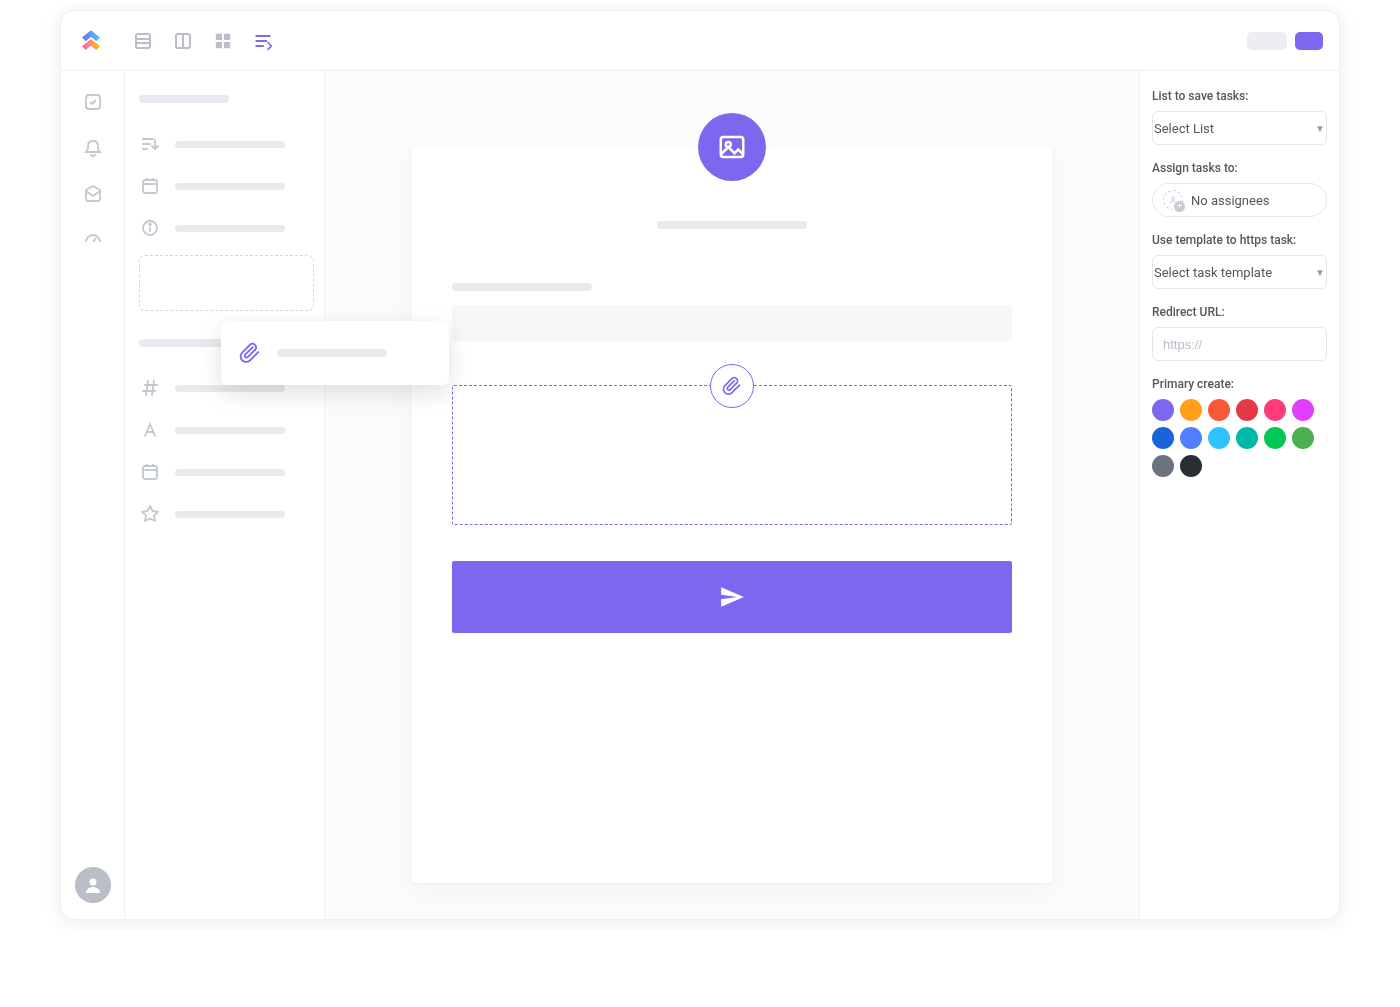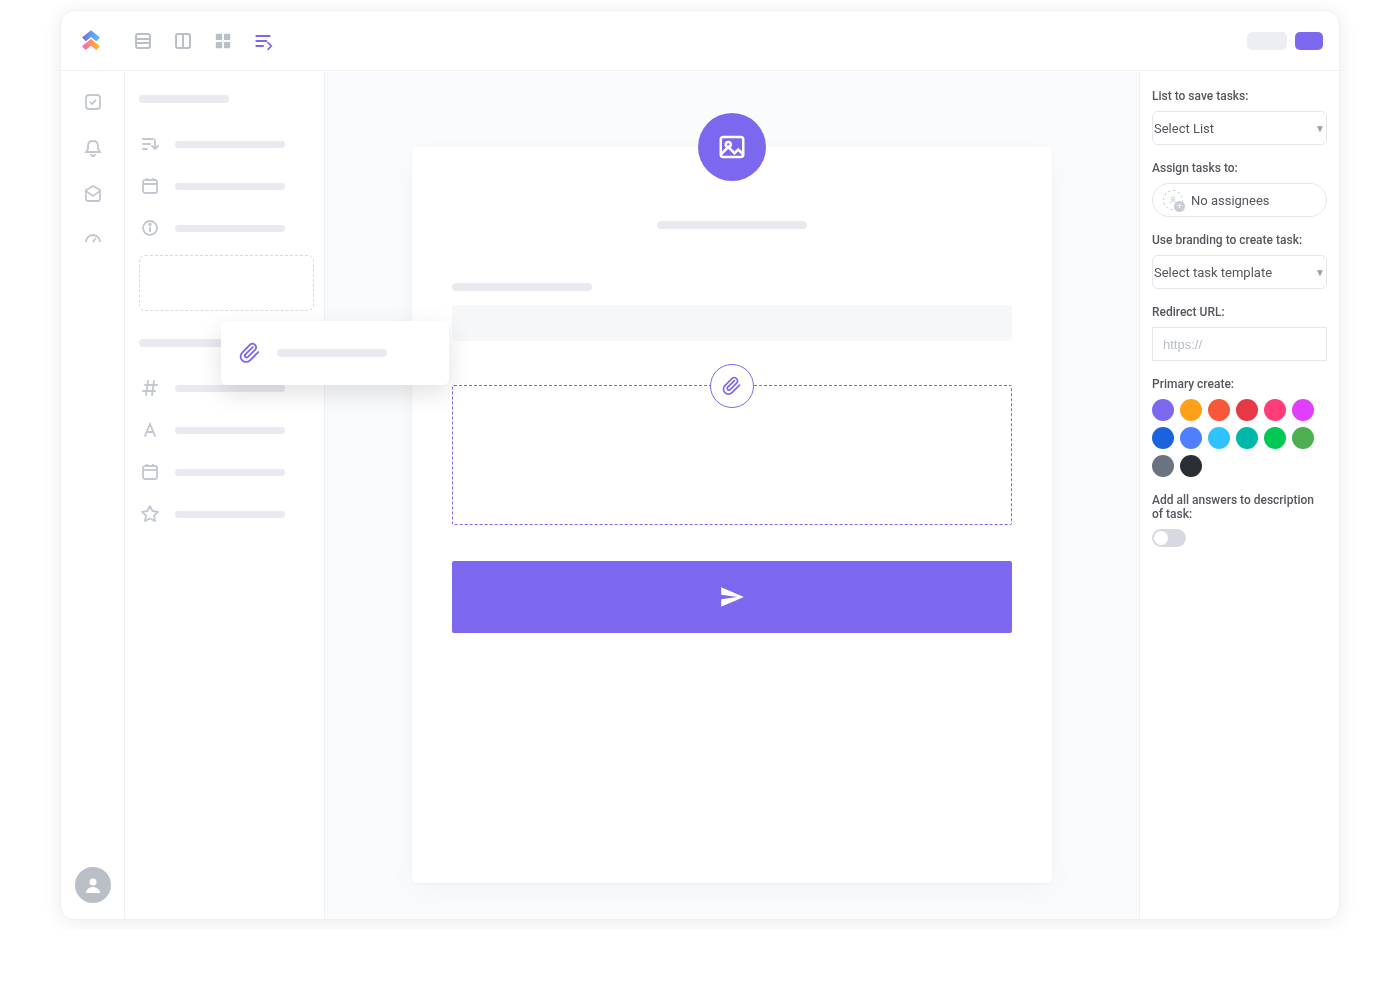--- a/index.html
+++ b/index.html
@@ -36,21 +36,21 @@
 .attach-zone { margin-top:44px; border: 1.5px dashed #7b68ee; border-radius:2px; height:140px; position:relative;}
 .attach-badge { width:44px; height:44px; border-radius:50%; border:1.5px solid #7b68ee; background:#fff; display:flex; align-items:center; justify-content:center; color:#7b68ee; position:absolute; top:-22px; left:50%; transform:translateX(-50%);}
 .submit-btn { margin-top:36px; height:72px; background:#7b68ee; border-radius:2px; display:flex; align-items:center; justify-content:center; color:#fff; cursor:pointer;}
 .settings { width: 200px; border-left: 1px solid #eef0f3; padding: 18px 12px; display:flex; flex-direction:column; gap: 16px; overflow:auto;}
 .s-label { font-size: 12px; color:#54575d; font-weight:500; }
 .s-select { height:34px; border:1px solid #e4e6eb; border-radius:6px; display:flex; align-items:center; padding:0 1px; font-size:13px; color:#54575d; justify-content:space-between; cursor:pointer;}
 .s-select .chev { color:#9aa0ab; font-size:10px;}
 .s-assignee { height:34px; border:1px solid #e4e6eb; border-radius:18px; display:flex; align-items:center; padding:0 10px; font-size:13px; color:#54575d; gap:8px; cursor:pointer;}
 .s-assignee .aicon { width:20px; height:20px; border:1px dashed #c8ccd4; border-radius:50%; display:flex; align-items:center; justify-content:center; color:#c8ccd4; font-size:11px; position:relative;}
 .s-assignee .aicon::after { content:"+"; position:absolute; bottom:-3px; right:-3px; width:11px; height:11px; border-radius:50%; background:#c8ccd4; color:#fff; font-size:9px; line-height:11px; text-align:center;}
-.s-input { height:34px; border:1px solid #e4e6eb; border-radius:0; padding:0 10px; font-size:13px; color:#54575d; width:100%;}
+.s-input { height:34px; border:1px solid #e4e6eb; border-radius:6px; padding:0 10px; font-size:13px; color:#54575d; width:100%;}
 .s-input::placeholder { color:#b9bec7;}
 .theme-row { display:flex; gap:16px; align-items:center; font-size:13px; color:#54575d;}
 .radio { width:16px; height:16px; border-radius:50%; border:1.5px solid #c8ccd4; display:inline-flex; align-items:center; justify-content:center; cursor:pointer;}
 .radio.on { border-color:#7b68ee;}
 .radio.on::after { content:""; width:8px; height:8px; border-radius:50%; background:#7b68ee;}
 .swatches { display:flex; flex-wrap:wrap; gap:6px;}
 .swatch { width:22px; height:22px; border-radius:50%; cursor:pointer;}
 .toggle { width:34px; height:18px; border-radius:10px; background:#7b68ee; position:relative; cursor:pointer;}
 .toggle::after { content:""; width:14px; height:14px; border-radius:50%; background:#fff; position:absolute; top:2px; right:2px;}
 .toggle.off { background:#d6d9e0;}
@@ -274,21 +274,21 @@
           <span class="aicon">
             <svg width="10" height="10" viewBox="0 0 20 20" fill="none" stroke="currentColor" stroke-width="2">
                 <circle cx="10" cy="7" r="3"></circle>
                 <path d="M4 17 C4 13 7 12 10 12 C13 12 16 13 16 17"></path>
               </svg>
           </span>
           <span>No assignees</span>
         </div>
       </div>
       <div class="group">
-        <div class="s-label">Use branding to create task:</div>
+        <div class="s-label">Use template to https task:</div>
         <div class="s-select">
           <span>Select task template</span>
           <span class="chev">▼</span>
         </div>
       </div>
       <div class="group">
         <div class="s-label">Redirect URL:</div>
         <input class="s-input" placeholder="https://" style="">
       </div>
       <div class="group">
@@ -303,24 +303,20 @@
             <div class="swatch" style="background: rgb(27, 99, 220);"></div>
             <div class="swatch" style="background: rgb(79, 127, 255);"></div>
             <div class="swatch" style="background: rgb(46, 194, 255);"></div>
             <div class="swatch" style="background: rgb(0, 184, 169);"></div>
             <div class="swatch" style="background: rgb(0, 200, 83);"></div>
             <div class="swatch" style="background: rgb(76, 175, 80);"></div>
             <div class="swatch" style="background: rgb(107, 114, 128);"></div>
             <div class="swatch" style="background: rgb(41, 45, 52);"></div>
           </div>
       </div>
-      <div class="group">
-        <div class="s-label">Add all answers to description of task:</div>
-        <div class="toggle off"></div>
-      </div>
     </div>
 
   </div>
 
   <div class="floating-card">
     <span class="clip">
       <svg width="22" height="22" viewBox="0 0 24 24" fill="none" stroke="currentColor" stroke-width="2" stroke-linecap="round">
           <path d="M21 11 L12 20 A6 6 0 0 1 3.5 11.5 L12.5 2.5 A4 4 0 0 1 18 8 L9.5 16.5 A2 2 0 0 1 6.7 13.7 L15 5.5"></path>
         </svg>
     </span>

